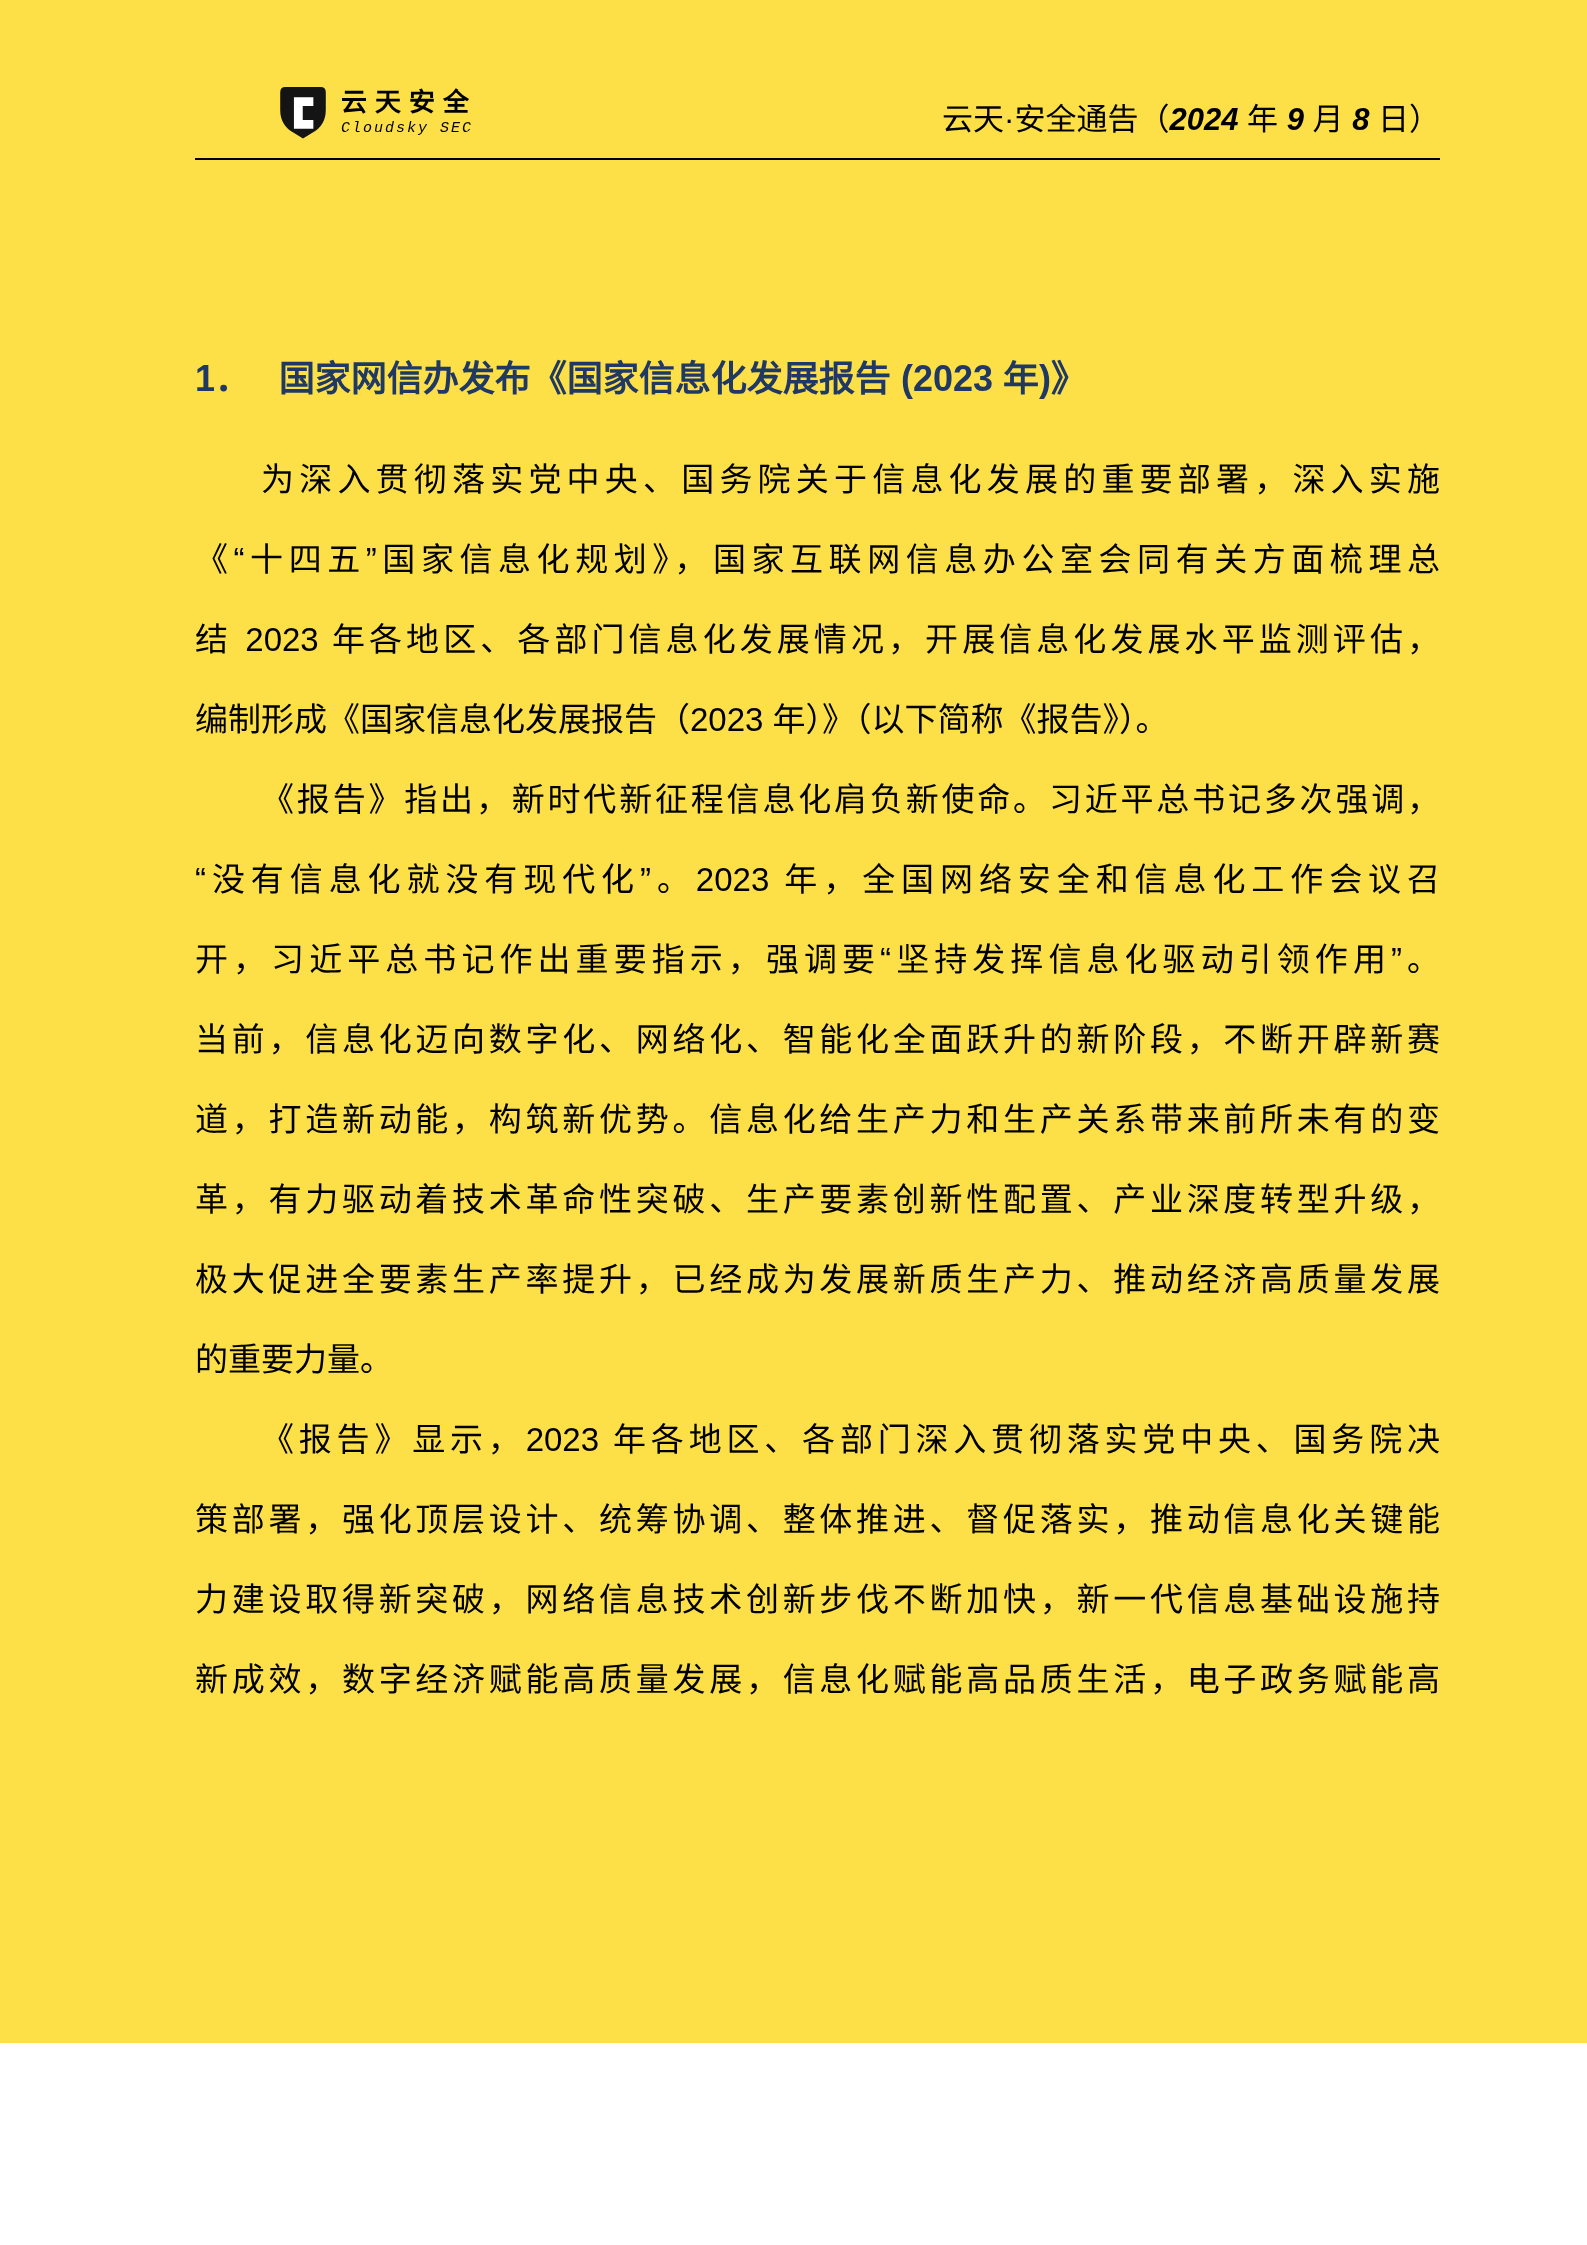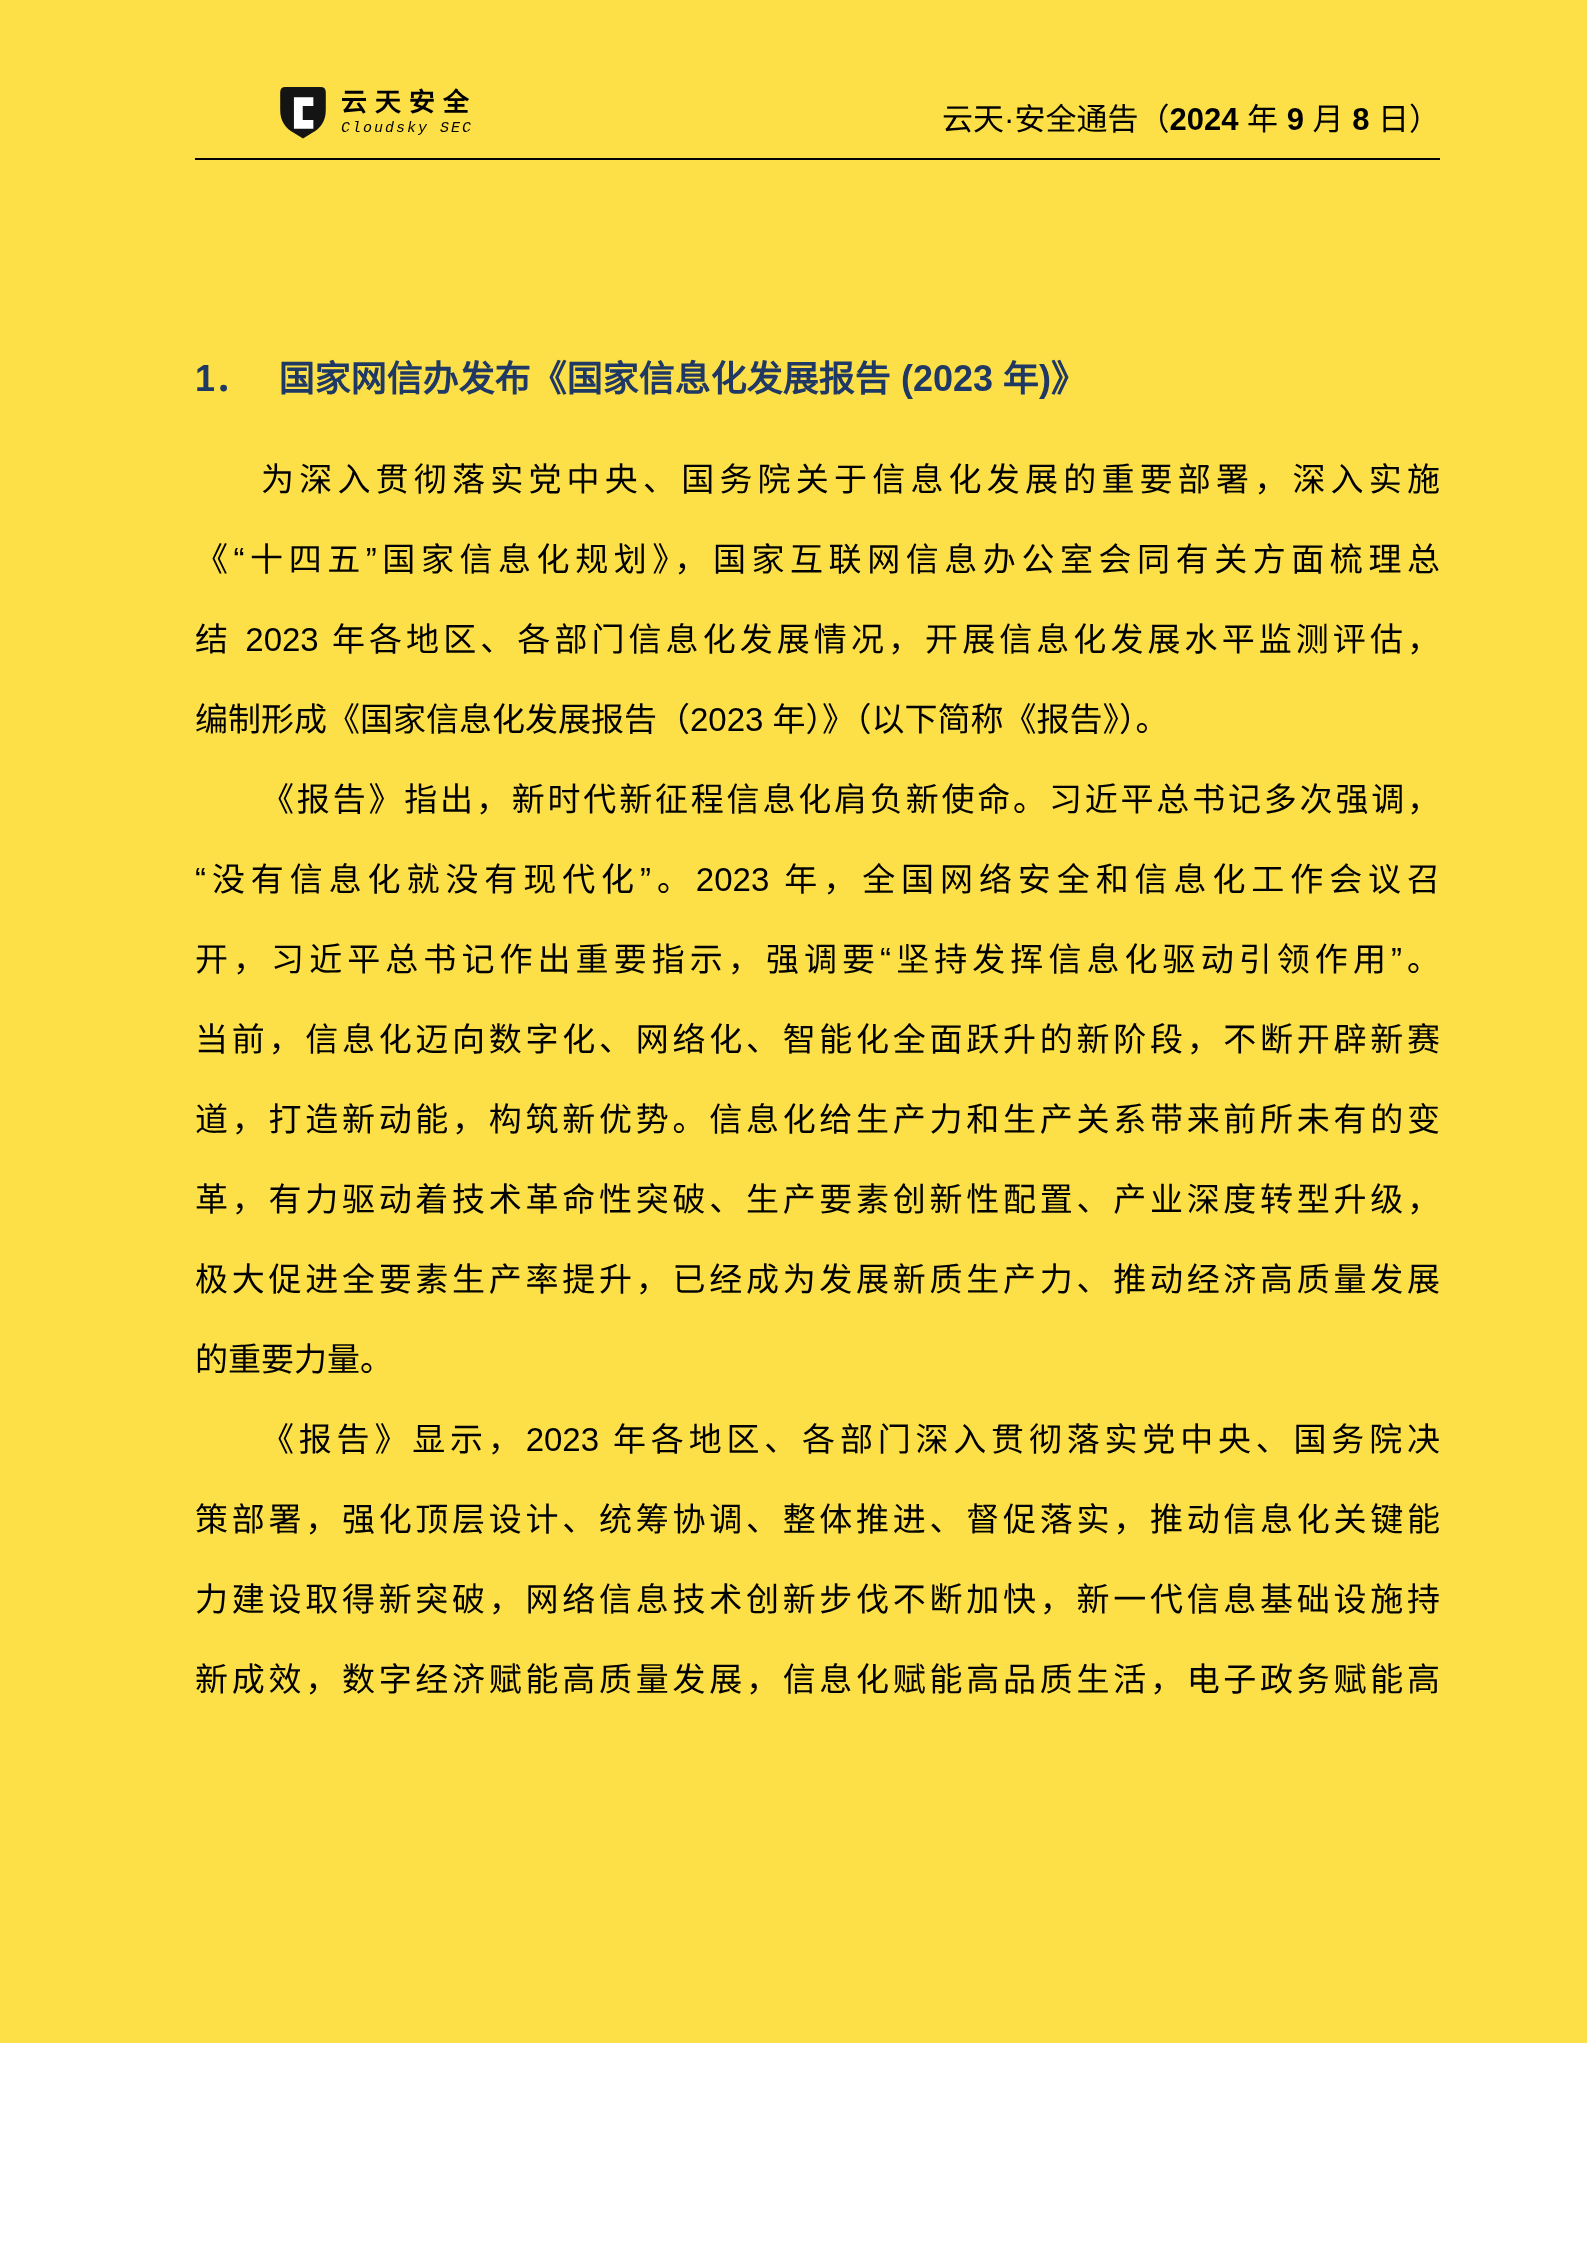--- a/index.html
+++ b/index.html
@@ -29,21 +29,21 @@
   .logo-name {
     font-size: 26px; font-weight: bold; line-height: 1;
     letter-spacing: 8px; white-space: nowrap;
   }
   .logo-sub {
     margin-top: 5px; font-size: 15px; font-weight: normal; font-style: italic;
     letter-spacing: 2px; white-space: nowrap;
     font-family: "Liberation Mono", monospace;
   }
   .header-title { font-size: 31px; line-height: 1.25; white-space: nowrap; padding-bottom: 2px; }
-  .header-title .b { font-weight: bold; }
+  .header-title .b { font-weight: bold; font-style: italic; }
   .header-rule {
     position: absolute; left: 195px; right: 147px; top: 158px;
     height: 2px; background: #000000;
   }
 
   
   .h1 {
     position: absolute; left: 195px; top: 243px;
     font-size: 46px; font-weight: bold; line-height: 1.25;
     color: var(--heading, #1f3864); white-space: nowrap;

